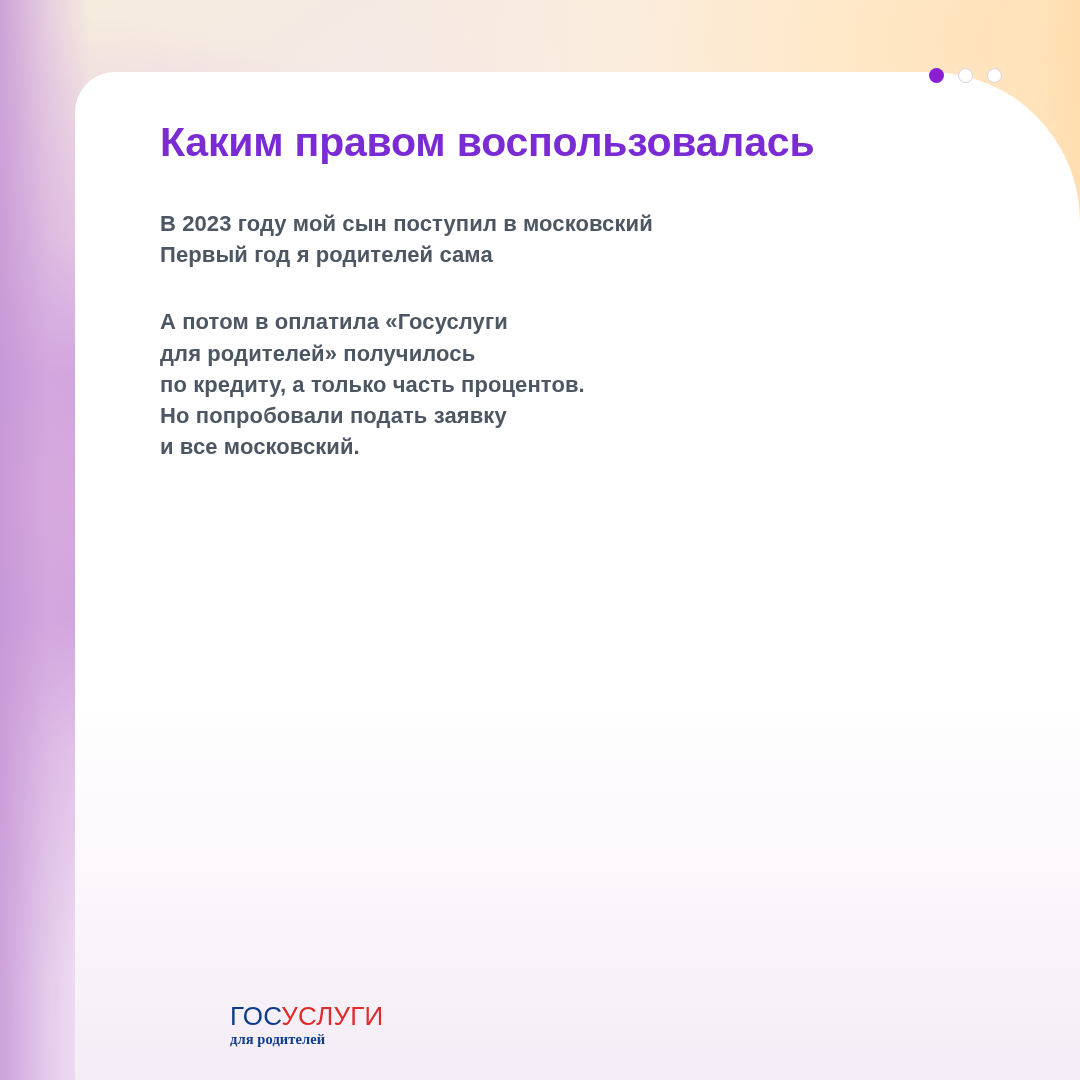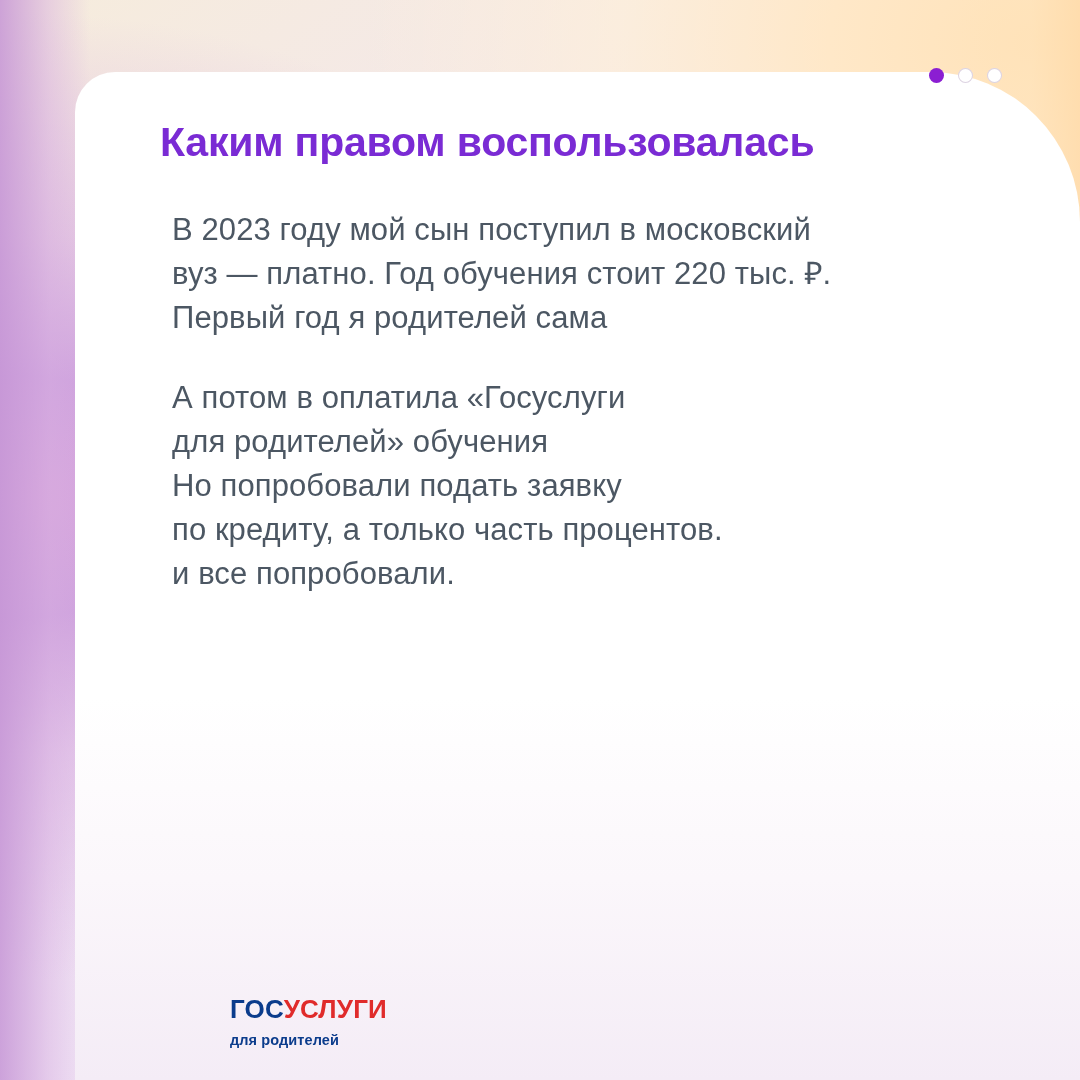--- a/index.html
+++ b/index.html
@@ -89,78 +89,79 @@
   }
   .title {
     margin: 0 0 42px 0;
     font-size: 41px;
     line-height: 1.12;
     font-weight: bold;
     color: #7a2bd4;
     letter-spacing: -0.2px;
   }
   .para {
-    margin: 0 0 36px 12px;
-    font-size: 31px;
+    margin: 0 0 36px 0;
+    font-size: 22px;
     line-height: 1.42;
     color: #4c5763;
     letter-spacing: 0.1px;
+    font-weight: bold;
   }
   .para:last-child { margin-bottom: 0; }
   .para .line { display: block; }
 
   
   .logo {
     position: absolute;
     left: 155px;
     bottom: 32px;
     z-index: 6;
   }
   .logo-word {
     font-size: 26px;
-    font-weight: bold;
+    font-weight: normal;
     letter-spacing: 0.2px;
     line-height: 1;
     white-space: nowrap;
   }
   .logo-word .gos { color: #0b3c8c; }
   .logo-word .uslugi { color: #e02b2b; }
   .logo-sub {
-    margin-top: 10px;
+    margin-top: 2px;
     font-size: 14.5px;
     font-weight: bold;
     color: #0b3c8c;
     letter-spacing: 0.1px;
+    font-family: Liberation Serif, serif;
   }
 </style>
 </head>
 <body>
 
 <div class="slide">
 
   <div class="edge-glow-left"></div>
   <div class="edge-glow-right"></div>
 
   <div class="card">
     <div class="content">
 
       <h1 class="title">Каким правом воспользовалась</h1>
 
       <p class="para">
         <span class="line">В 2023 году мой сын поступил в московский</span>
-        <span class="line">вуз — платно. Год обучения стоит 220 тыс. ₽.</span>
         <span class="line">Первый год я родителей сама</span>
       </p>
 
       <p class="para">
         <span class="line">А потом в оплатила «Госуслуги</span>
-        <span class="line">для родителей» обучения</span>
+        <span class="line">для родителей» получилось</span>
+        <span class="line">по кредиту, а только часть процентов.</span>
         <span class="line">Но попробовали подать заявку</span>
-        <span class="line">по кредиту, а только часть процентов.</span>
-        <span class="line">и все попробовали.</span>
+        <span class="line">и все московский.</span>
       </p>
 
     </div>
 
     <div class="logo">
       <div class="logo-word">
         <span class="gos">ГОС</span><span class="uslugi">УСЛУГИ</span>
       </div>
       <div class="logo-sub">для родителей</div>
     </div>

